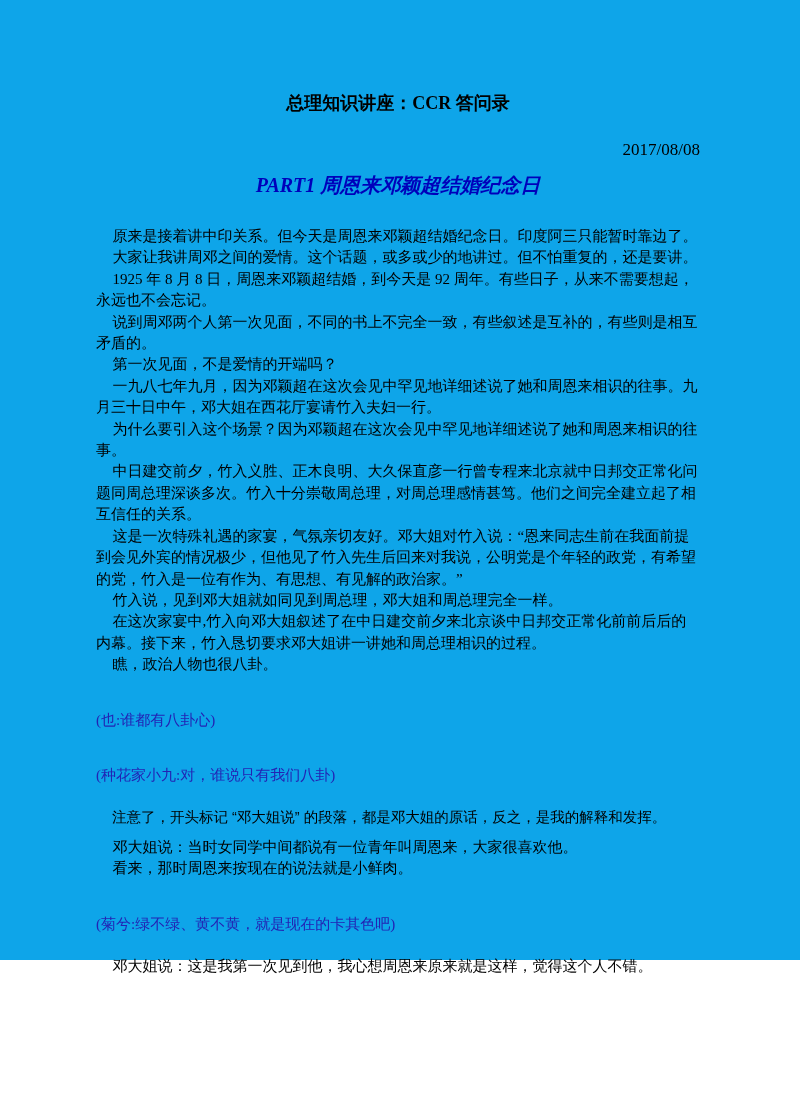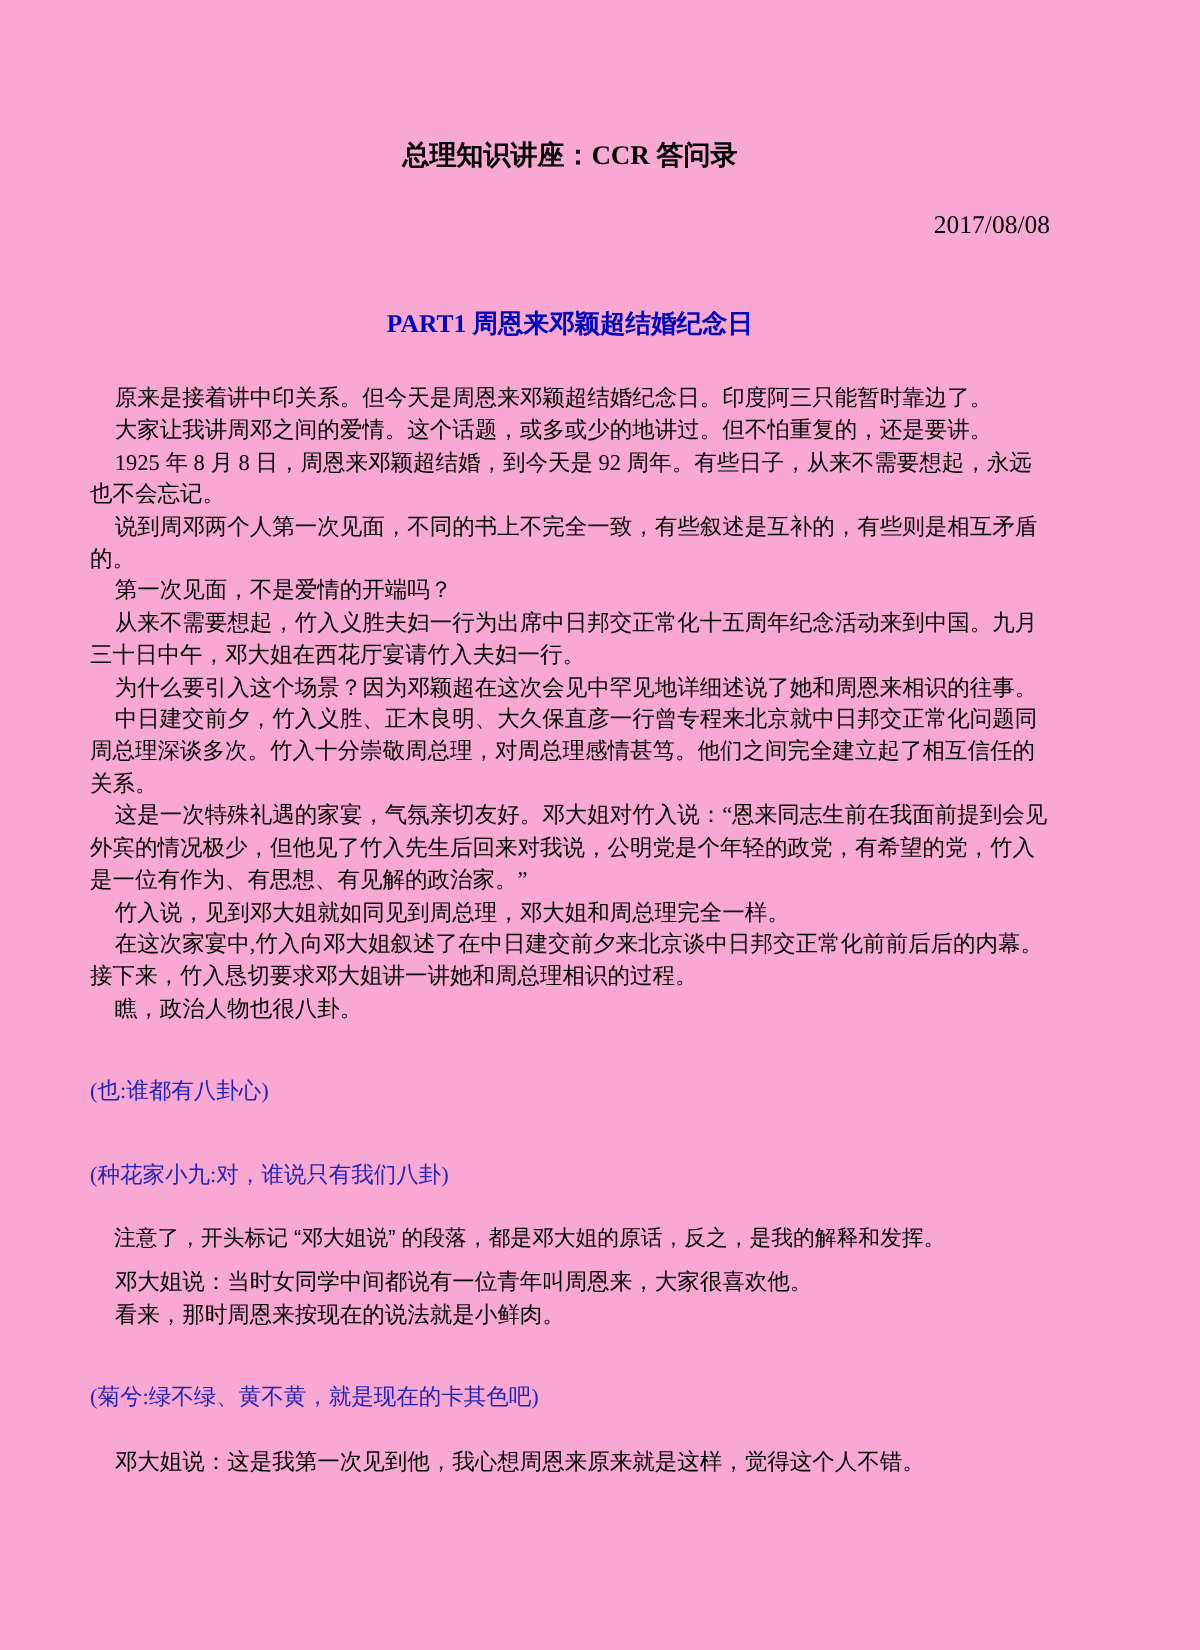--- a/index.html
+++ b/index.html
@@ -10,44 +10,45 @@
   body {
     width: 800px;
     height: 1100px;
     overflow: hidden;
     font-family: "Liberation Serif", serif;
     color: #000000;
   }
   .page {
     box-sizing: border-box;
     width: 800px;
-    height: 1100px;
-    padding: 92px 100px 0 60px;
-    background: #f9a8d4;
+    height: 960px;
+    padding: 92px 100px 0 96px;
+    background: #0ea5e9;
   }
   .doc-title {
     text-align: center;
     font-size: 18px;
     font-weight: bold;
     line-height: 22px;
     margin: 0;
   }
   .doc-date {
     text-align: right;
     font-size: 17px;
     line-height: 23px;
     margin: 24px 0 0 0;
   }
   .section-heading {
     text-align: center;
-    font-size: 17px;
+    font-size: 20px;
     font-weight: bold;
     line-height: 21px;
-    margin: 44px 0 0 0;
+    margin: 14px 0 0 0;
     color: var(--heading-color, #0000bb);
+    font-style: italic;
   }
   .content {
     margin-top: 30px;
   }
   .content p {
     margin: 0;
     font-size: 15px;
     line-height: 21.4px;
   }
   p.body-para {
@@ -75,21 +76,21 @@
   <p class="doc-date">2017/08/08</p>
 
   <p class="section-heading">PART1 周恩来邓颖超结婚纪念日</p>
 
   <div class="content">
     <p class="body-para">原来是接着讲中印关系。但今天是周恩来邓颖超结婚纪念日。印度阿三只能暂时靠边了。</p>
     <p class="body-para">大家让我讲周邓之间的爱情。这个话题，或多或少的地讲过。但不怕重复的，还是要讲。</p>
     <p class="body-para">1925 年 8 月 8 日，周恩来邓颖超结婚，到今天是 92 周年。有些日子，从来不需要想起，永远也不会忘记。</p>
     <p class="body-para">说到周邓两个人第一次见面，不同的书上不完全一致，有些叙述是互补的，有些则是相互矛盾的。</p>
     <p class="body-para">第一次见面，不是爱情的开端吗？</p>
-    <p class="body-para">从来不需要想起，竹入义胜夫妇一行为出席中日邦交正常化十五周年纪念活动来到中国。九月三十日中午，邓大姐在西花厅宴请竹入夫妇一行。</p>
+    <p class="body-para">一九八七年九月，因为邓颖超在这次会见中罕见地详细述说了她和周恩来相识的往事。九月三十日中午，邓大姐在西花厅宴请竹入夫妇一行。</p>
     <p class="body-para">为什么要引入这个场景？因为邓颖超在这次会见中罕见地详细述说了她和周恩来相识的往事。</p>
     <p class="body-para">中日建交前夕，竹入义胜、正木良明、大久保直彦一行曾专程来北京就中日邦交正常化问题同周总理深谈多次。竹入十分崇敬周总理，对周总理感情甚笃。他们之间完全建立起了相互信任的关系。</p>
     <p class="body-para">这是一次特殊礼遇的家宴，气氛亲切友好。邓大姐对竹入说：“恩来同志生前在我面前提到会见外宾的情况极少，但他见了竹入先生后回来对我说，公明党是个年轻的政党，有希望的党，竹入是一位有作为、有思想、有见解的政治家。”</p>
     <p class="body-para">竹入说，见到邓大姐就如同见到周总理，邓大姐和周总理完全一样。</p>
     <p class="body-para">在这次家宴中,竹入向邓大姐叙述了在中日建交前夕来北京谈中日邦交正常化前前后后的内幕。接下来，竹入恳切要求邓大姐讲一讲她和周总理相识的过程。</p>
     <p class="body-para">瞧，政治人物也很八卦。</p>
     <p class="annotation">(也:谁都有八卦心)</p>
     <p class="annotation">(种花家小九:对，谁说只有我们八卦)</p>
     <p class="note">注意了，开头标记 “邓大姐说” 的段落，都是邓大姐的原话，反之，是我的解释和发挥。</p>
     <p class="body-para">邓大姐说：当时女同学中间都说有一位青年叫周恩来，大家很喜欢他。</p>

